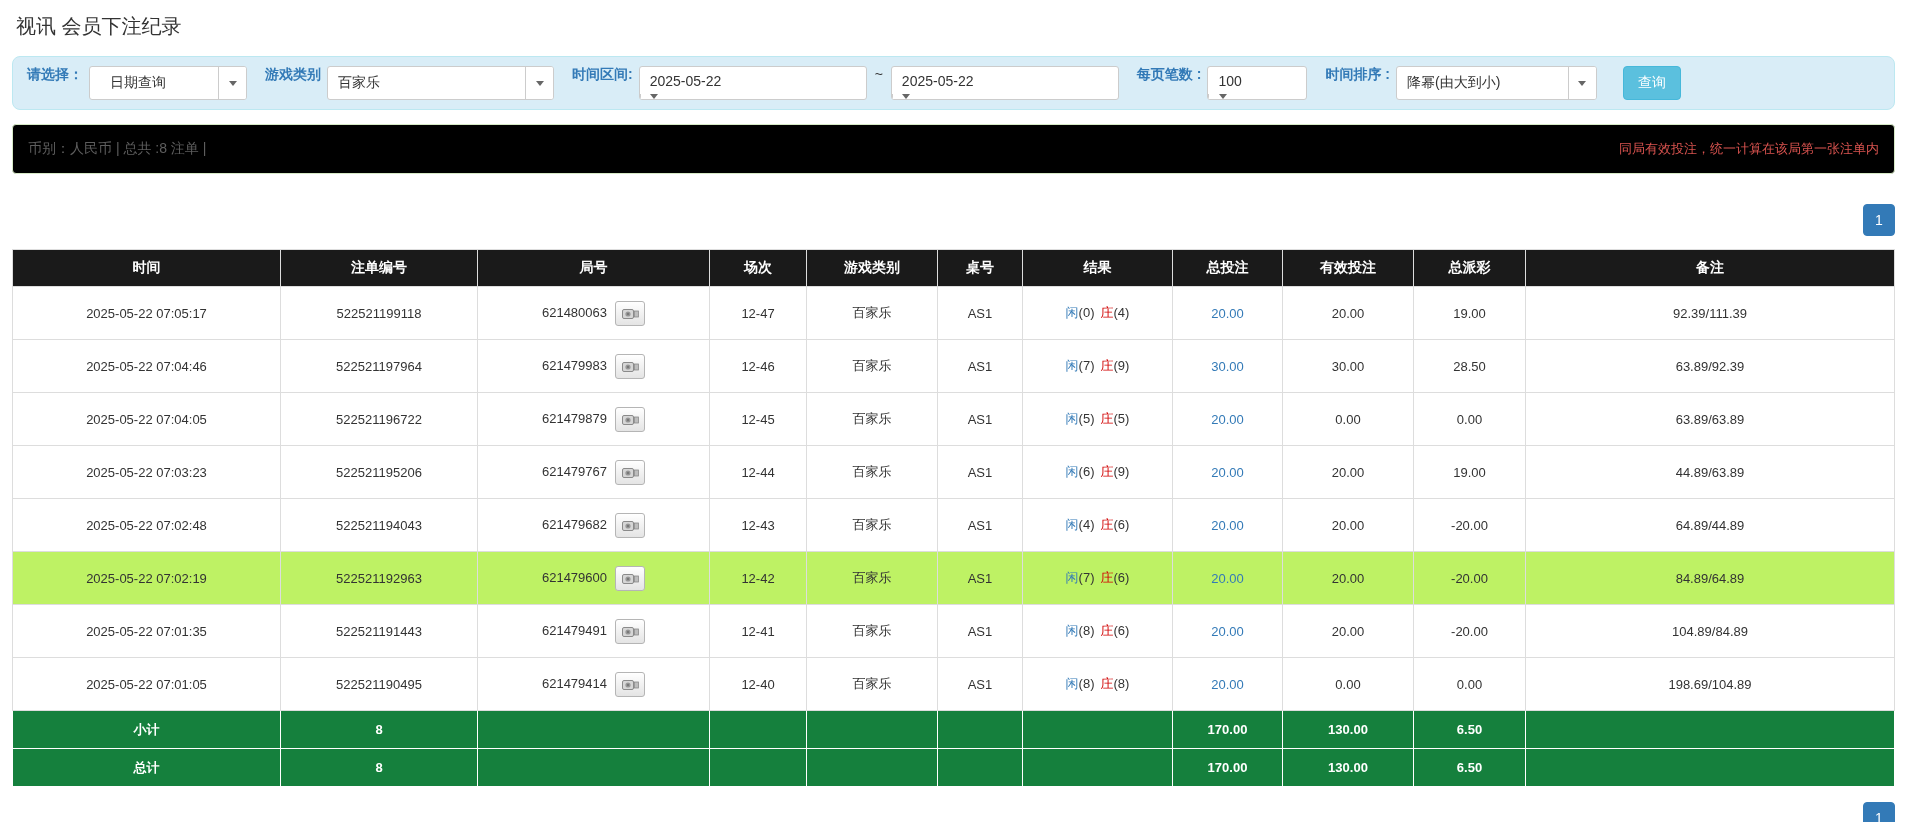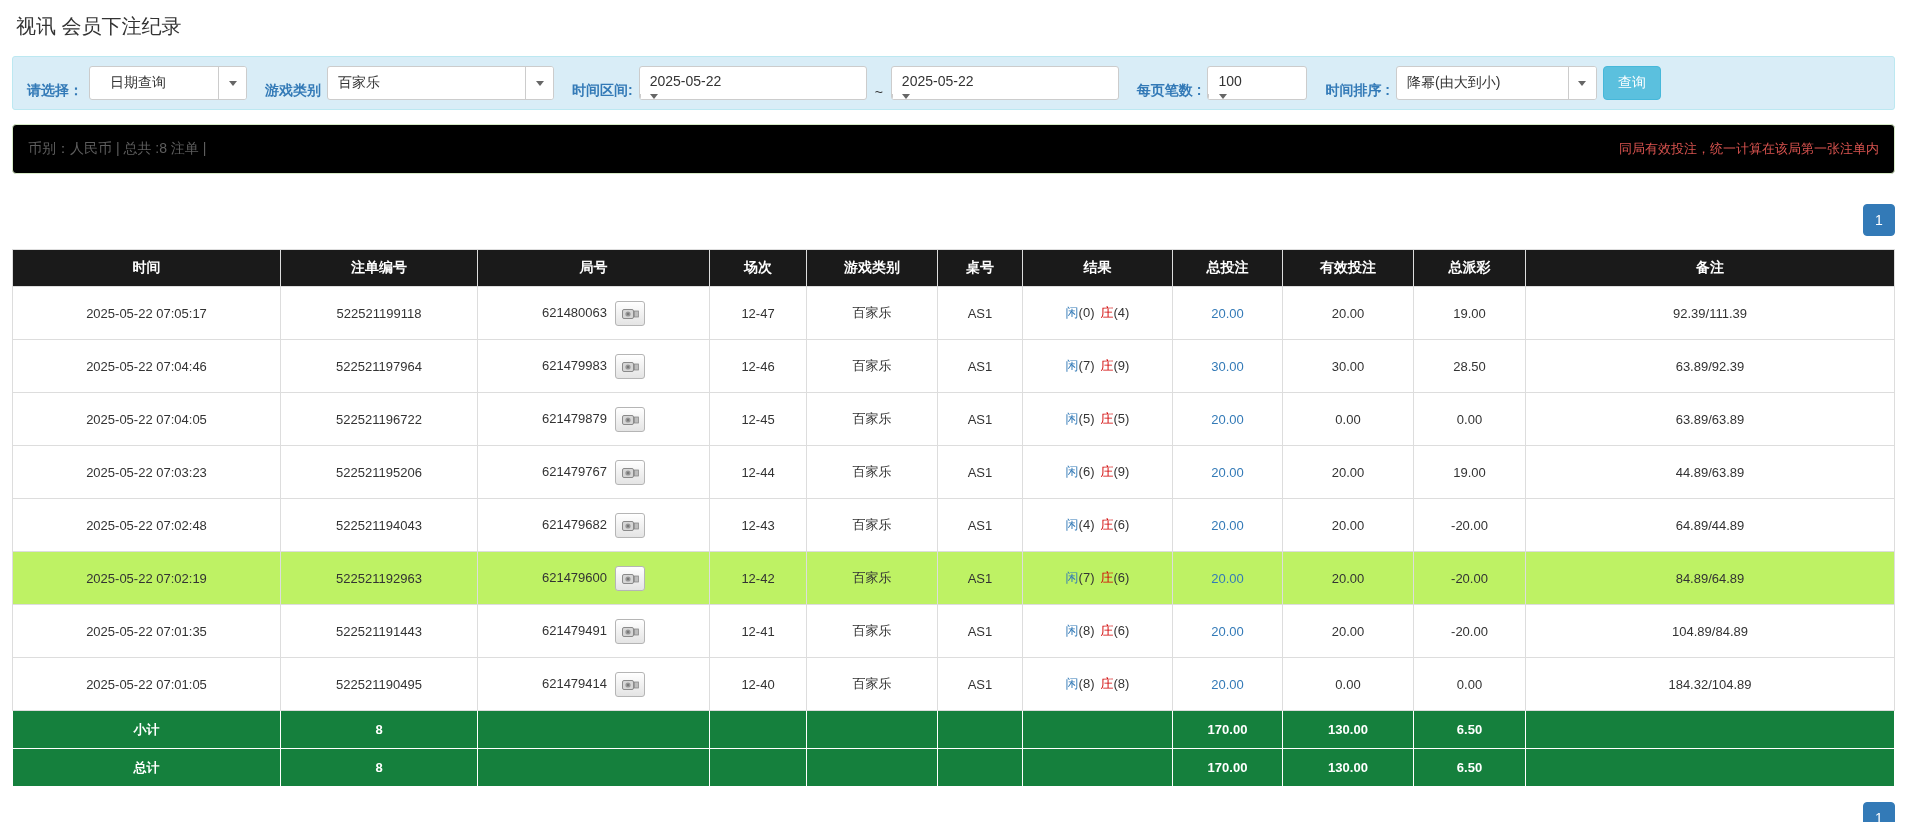--- a/index.html
+++ b/index.html
@@ -13,41 +13,41 @@
   .container { margin: 0 12px; }
 
   .page-title {
     margin: 0; padding: 12px 4px 0;
     font-size: 20px; font-weight: 400; line-height: 28px; color: #333;
   }
 
   
   .filter-bar {
     margin-top: 16px; padding: 9px 10px;
-    background: #d9edf7; border: 1px solid #bce8f1; border-radius: 3px;
-    display: flex; align-items: flex-end; gap: 6px;
+    background: #d9edf7; border: 1px solid #bce8f1; border-radius: 8px;
+    display: flex; align-items: flex-start; gap: 6px;
   }
   .f-label { color: #337ab7; font-weight: bold; white-space: nowrap; margin-left: 12px; }
   .f-label.first { margin-left: 4px; }
   .combo {
     display: flex; align-items: stretch; height: 34px;
     background: #fff; border: 1px solid #ccc; border-radius: 3px;
     cursor: pointer; overflow: hidden;
   }
   .combo .val { flex: 1; display: flex; align-items: center; padding: 0 10px; color: #333; white-space: nowrap; }
   .combo .caret-box { width: 28px; border-left: 1px solid #ccc; display: flex; align-items: center; justify-content: center; background: #fff; }
   .caret { width: 0; height: 0; border-left: 4px solid transparent; border-right: 4px solid transparent; border-top: 5px solid #666; }
   .w-query { width: 158px; padding-left: 10px; }
   .w-game { width: 227px; }
   .w-date { width: 228px; flex-direction: column; }
   .w-perpage { width: 100px; flex-direction: column; }
   .w-sort { width: 201px; }
   .tilde { color: #333; margin: 0 2px; }
   .btn-search {
-    margin-left: 0; height: 34px; padding: 0 14px;
+    margin-left: 20px; height: 34px; padding: 0 14px;
     background: #5bc0de; border: 1px solid #46b8da; border-radius: 4px;
     color: #fff; font-size: 14px; cursor: pointer;
     font-family: "Liberation Sans", "DejaVu Sans", sans-serif;
   }
 
   
   .summary-bar {
     margin-top: 14px; padding: 15px;
     background: #000000; border: 1px solid #d6e9c6; border-radius: 4px;
     display: flex; justify-content: space-between; align-items: center;
@@ -368,21 +368,21 @@
               </svg>
             </button>
     </td>
     <td>12-40</td>
     <td>百家乐</td>
     <td>AS1</td>
     <td><span class="result-p">闲</span><span class="result-num">(8)</span><span class="result-b">庄</span><span class="result-num">(8)</span></td>
     <td><span class="link-blue">20.00</span></td>
     <td>0.00</td>
     <td>0.00</td>
-    <td>184.32/104.89</td>
+    <td>198.69/104.89</td>
   </tr>
 </tbody>
     <tfoot>
       <tr>
         <td>小计</td>
         <td>8</td>
         <td></td>
         <td></td>
         <td></td>
         <td></td>

